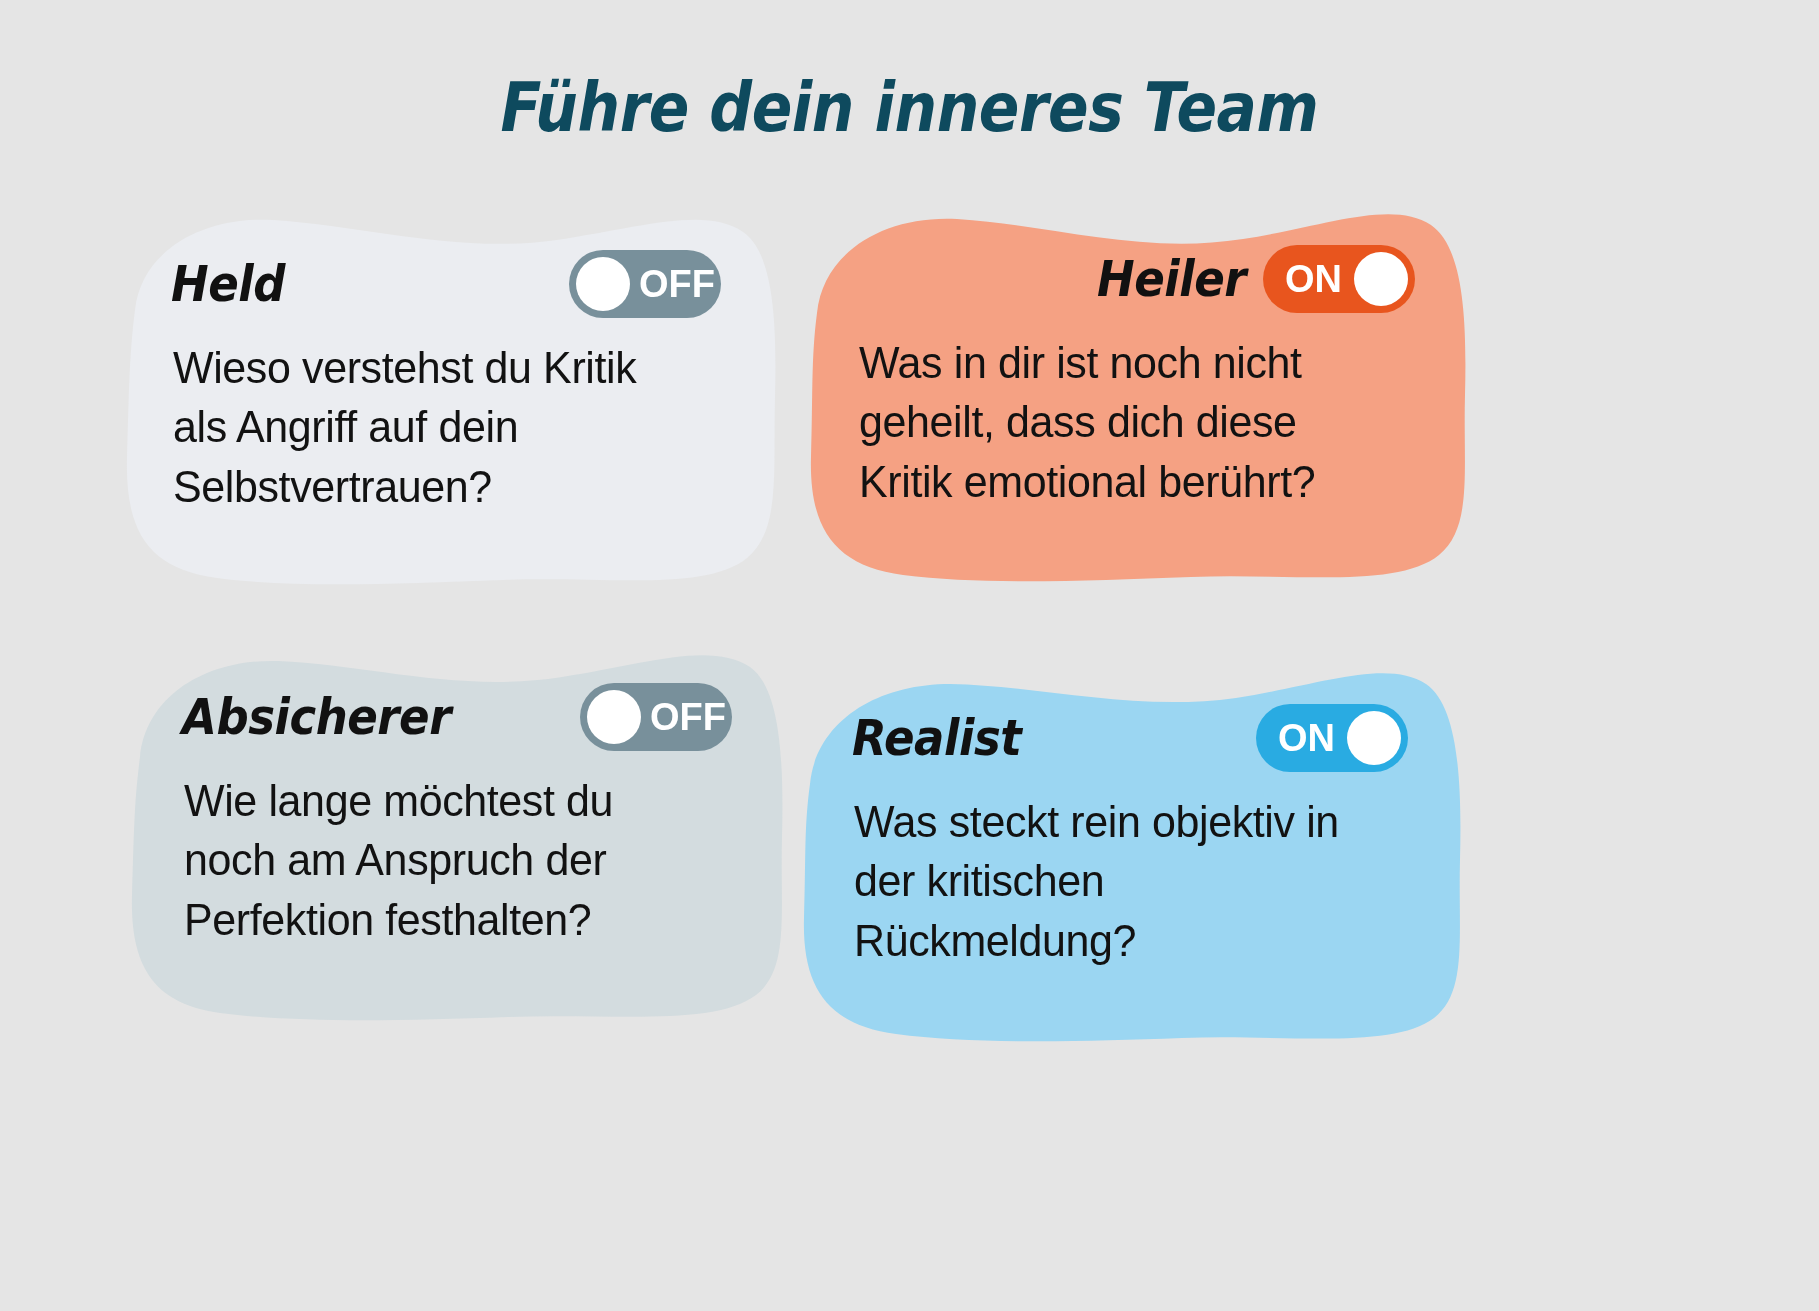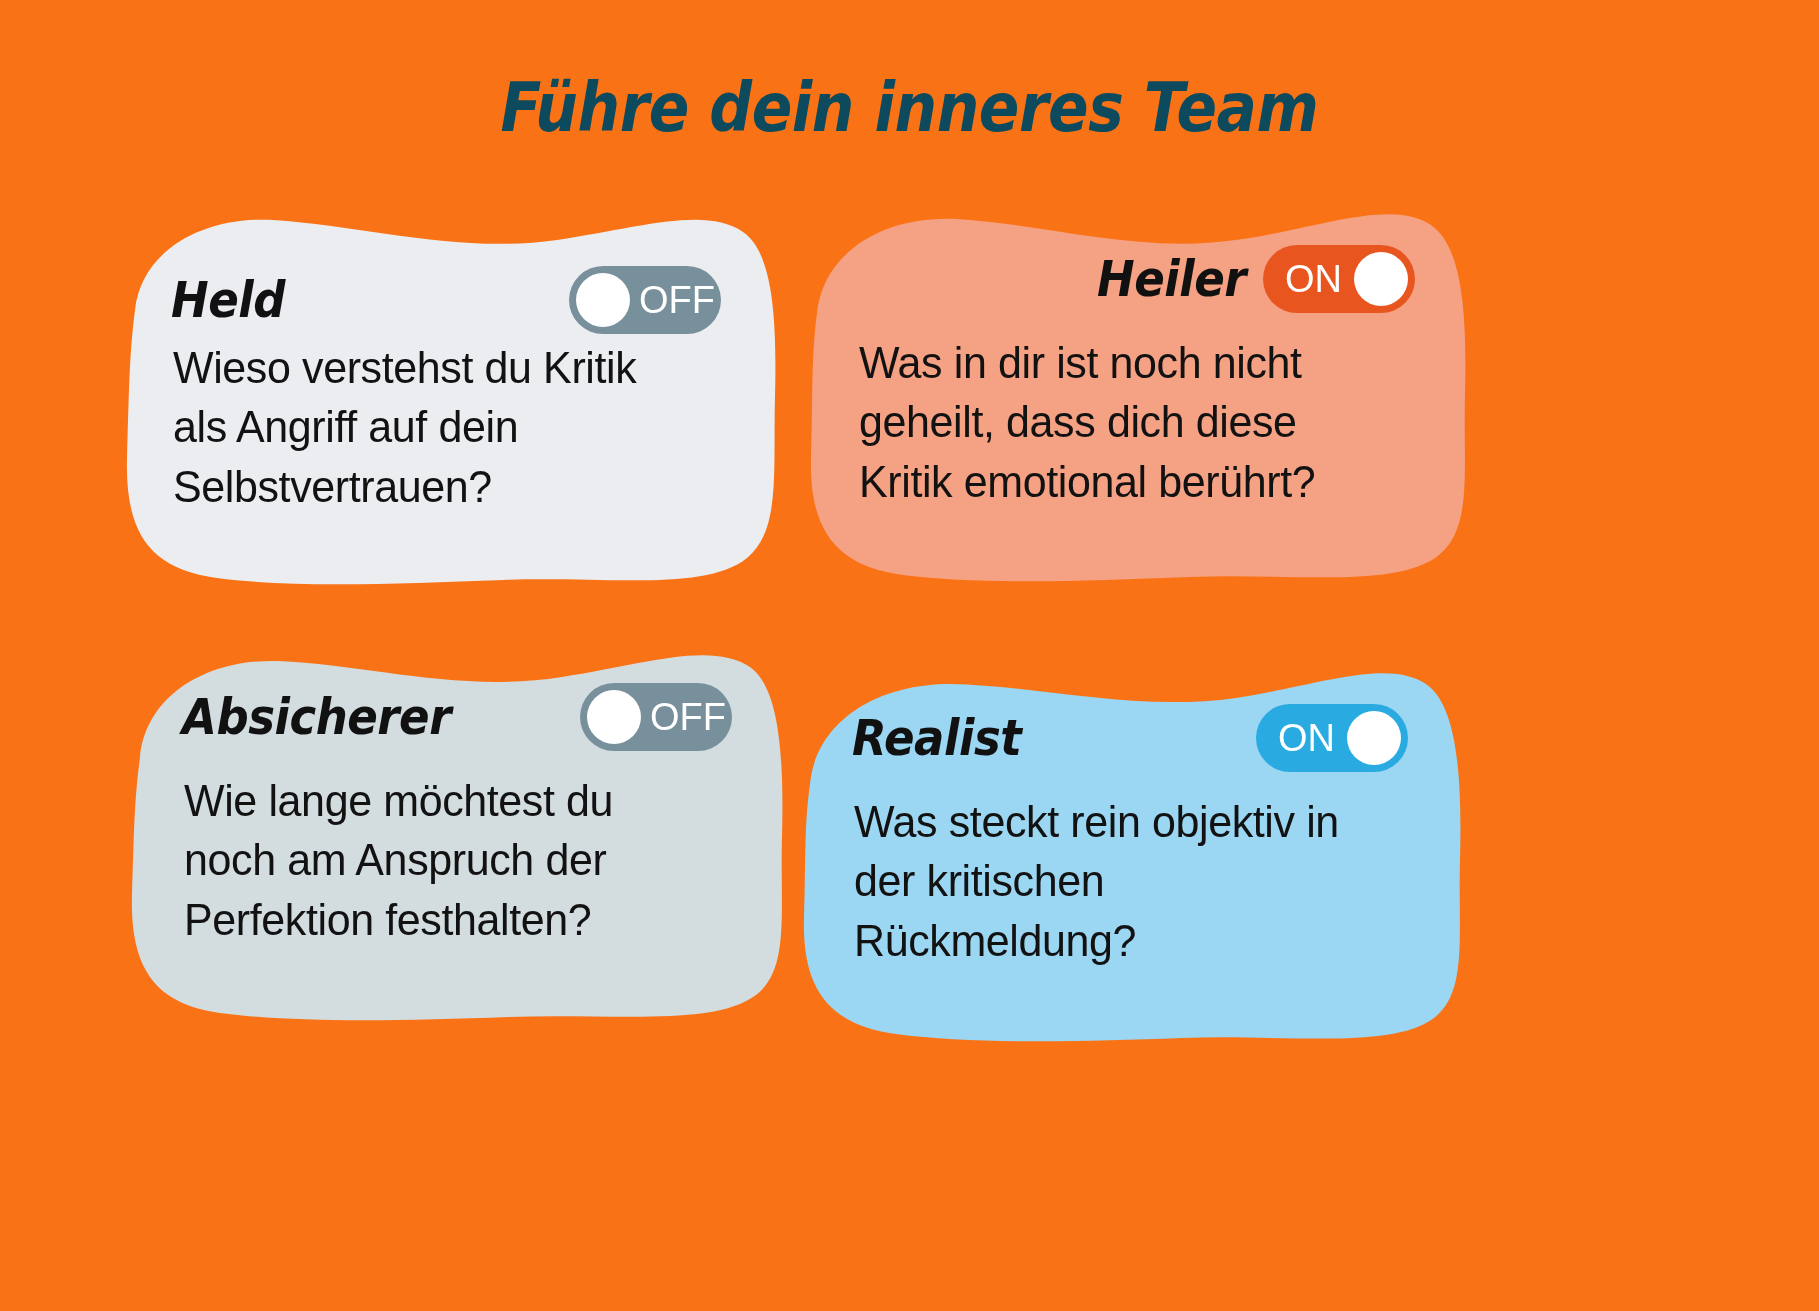--- a/index.html
+++ b/index.html
@@ -8,21 +8,21 @@
     padding: 0;
     background: #ffffff;
   }
   body {
     font-family: "Liberation Sans", "DejaVu Sans", sans-serif;
   }
   #stage {
     position: relative;
     width: 1819px;
     height: 1311px;
-    background: #f97316;
+    background: #e5e5e5;
     overflow: hidden;
   }
 
   
   #page-title {
     position: absolute;
     left: 0;
     top: 68px;
     width: 1819px;
     text-align: center;
@@ -108,21 +108,21 @@
     border-radius: 50%;
     background: #ffffff;
   }
   .toggle .tg-label {
     position: absolute;
     top: 0;
     height: 68px;
     line-height: 68px;
     font-family: "Liberation Sans", "DejaVu Sans", sans-serif;
     font-size: 38px;
-    font-weight: 400;
+    font-weight: 700;
     color: #ffffff;
     letter-spacing: 0px;
   }
   
   .toggle.off .knob  { left: 7px; }
   .toggle.off .tg-label { left: 70px; }
   
   .toggle.on .knob   { right: 7px; }
   .toggle.on .tg-label { left: 22px; }
 </style>
@@ -141,21 +141,21 @@
                C 534,28 600,6 638,32
                C 668,52 672,120 670,196
                C 668,272 676,330 642,358
                C 600,392 500,376 398,380
                C 290,384 188,388 112,378
                C 44,369 20,332 22,258
                C 24,196 24,156 30,110 Z" fill="#EBEDF1"></path>
     </svg>
 
     <div class="card-content">
-      <div class="card-head" style="top:66px; left:66px; right:64px; height:68px;text-align:right;">
+      <div class="card-head" style="top:50px; left:66px; right:64px; height:68px;text-align:right;">
         <div class="card-title">Held</div>
         <div class="toggle off" style="background:#78909B;">
           <span class="knob"></span>
           <span class="tg-label">OFF</span>
         </div>
       </div>
 
       <div class="card-body" style="top:138px; left:68px; width:580px;">
         <span class="line">Wieso verstehst du Kritik</span>
         <span class="line">als Angriff auf dein</span>

